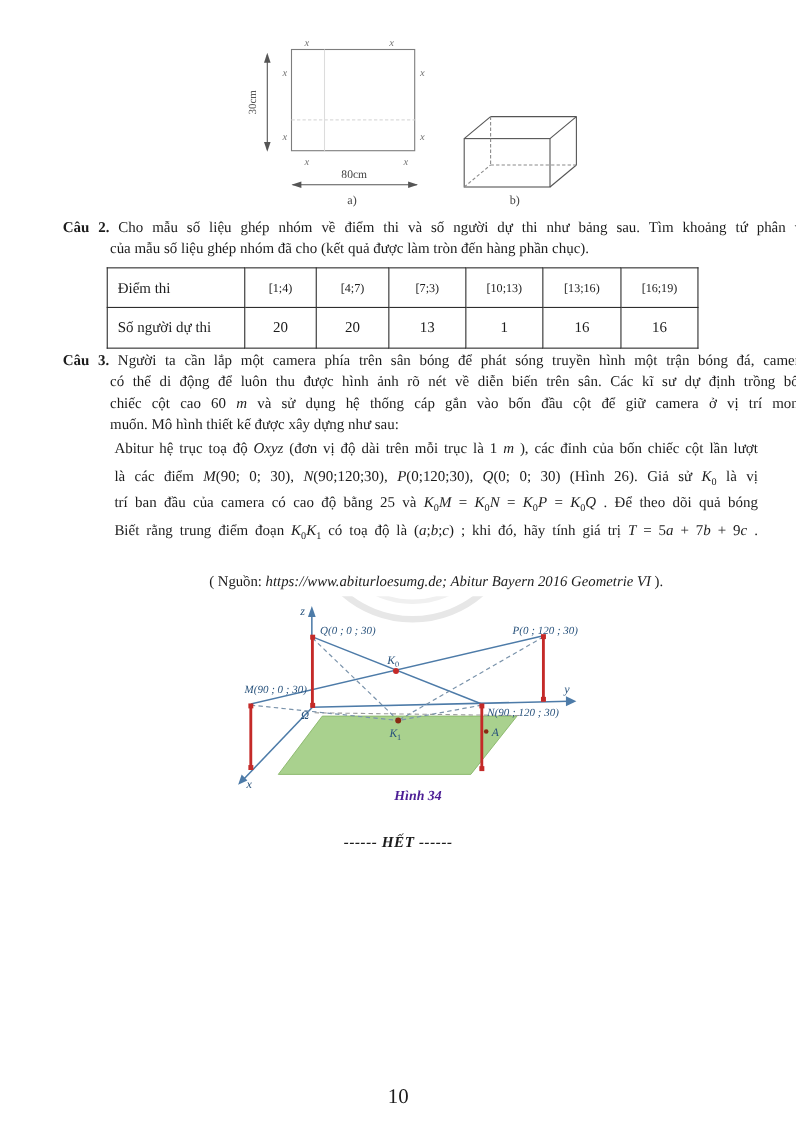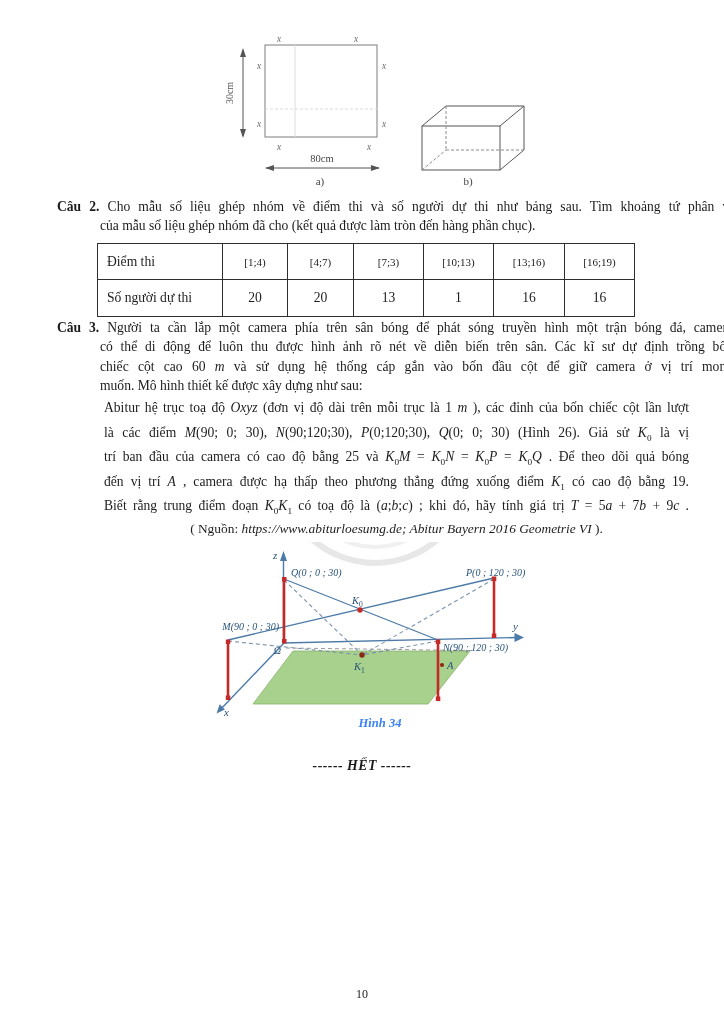--- a/index.html
+++ b/index.html
@@ -17,21 +17,21 @@
   .qblock { padding-left:43px; }
   .qblock .first { margin-left:-43px; }
   table.score { border-collapse:collapse; table-layout:fixed; }
   table.score td { border:1.2px solid #2e2e2e; vertical-align:middle; overflow:hidden; }
   td.rowhead { text-align:left; padding-left:9px; font-size:13.6px; }
   td.ival { text-align:center; font-size:11px; }
   td.cnt  { text-align:center; font-size:13.6px; }
   .src { font-size:13.4px; }
   .caption { font-size:12.6px; font-weight:bold; font-style:italic; }
   .het { font-size:13.8px; font-weight:bold; font-style:italic; letter-spacing:.5px; }
-  .pn { font-size:12px; }
+  .pn { font-size:19px; }
   svg text { font-family:"Liberation Serif","DejaVu Serif",serif; }
 </style>
 </head>
 <body>
 
 <div class="page">
 
   <svg class="abs" style="left:220px; top:28px;" width="330" height="165" viewBox="220 28 330 165">
 
     <g stroke="#7d7d7d" fill="none" stroke-width="1">
@@ -114,21 +114,20 @@
     <div class="tline jl first"><span class="bd">Câu 3.</span><span> Người ta cần lắp một camera phía trên sân bóng để phát sóng truyền hình một trận bóng đá, camera</span></div>
     <div class="tline jl"><span>có thể di động để luôn thu được hình ảnh rõ nét về diễn biến trên sân. Các kĩ sư dự định trồng bốn</span></div>
     <div class="tline jl"><span>chiếc cột cao 60 </span><span class="it">m</span><span> và sử dụng hệ thống cáp gắn vào bốn đầu cột để giữ camera ở vị trí mong</span></div>
     <div class="tline"><span>muốn. Mô hình thiết kế được xây dựng như sau:</span></div>
   </div>
 
   <div class="abs" style="left:104px; top:396px; width:585px;">
     <div class="pline jl"><span>Abitur hệ trục toạ độ </span><span class="it">Oxyz</span><span> (đơn vị độ dài trên mỗi trục là 1 </span><span class="it">m</span><span> ), các đỉnh của bốn chiếc cột lần lượt</span></div>
     <div class="pline jl"><span>là các điểm </span><span class="it">M</span><span>(90; 0; 30),  </span><span class="it">N</span><span>(90;120;30),  </span><span class="it">P</span><span>(0;120;30),  </span><span class="it">Q</span><span>(0; 0; 30)</span><span> (Hình 26). Giả sử  </span><span class="it">K</span><sub>0</sub><span>  là vị</span></div>
     <div class="pline jl"><span>trí ban đầu của camera có cao độ bằng 25 và  </span><span class="it">K</span><sub>0</sub><span class="it">M</span><span> = </span><span class="it">K</span><sub>0</sub><span class="it">N</span><span> = </span><span class="it">K</span><sub>0</sub><span class="it">P</span><span> = </span><span class="it">K</span><sub>0</sub><span class="it">Q</span><span> . Để theo dõi quả bóng</span></div>
-    <div class="pline jl"><span>đến vị trí </span><span class="it">A</span><span> , camera được hạ thấp theo phương thẳng đứng xuống điểm  </span><span class="it">K</span><sub>1</sub><span>  có cao độ bằng 19.</span></div>
     <div class="pline jl"><span>Biết rằng trung điểm đoạn  </span><span class="it">K</span><sub>0</sub><span class="it">K</span><sub>1</sub><span>  có toạ độ là (</span><span class="it">a</span><span>;</span><span class="it">b</span><span>;</span><span class="it">c</span><span>) ; khi đó, hãy tính giá trị  </span><span class="it">T</span><span> = 5</span><span class="it">a</span><span> + 7</span><span class="it">b</span><span> + 9</span><span class="it">c</span><span> .</span></div>
   </div>
 
   <div class="abs src" style="left:104px; top:521px; width:585px; text-align:center;"><span>( Nguồn: </span><span class="it">https://www.abiturloesumg.de; Abitur Bayern 2016 Geometrie VI</span><span> ).</span></div>
 
   <svg class="abs" style="left:140px; top:542px;" width="480" height="178" viewBox="140 542 480 178">
 
     <g fill="none">
       <circle cx="375" cy="468" r="95" stroke="#e7e7e7" stroke-width="6"></circle>
       <circle cx="375" cy="468" r="79" stroke="#f0f0f0" stroke-width="4"></circle>
@@ -189,19 +188,19 @@
       <text x="291" y="576">Q(0 ; 0 ; 30)</text>
       <text x="466" y="576">P(0 ; 120 ; 30)</text>
       <text x="279" y="630" text-anchor="end">M(90 ; 0 ; 30)</text>
       <text x="443" y="651">N(90 ; 120 ; 30)</text>
       <text x="352" y="604" font-size="10.5"><tspan>K</tspan><tspan dy="2.5" font-size="7.5" font-style="normal">0</tspan></text>
       <text x="354" y="670" font-size="10.5"><tspan>K</tspan><tspan dy="2.5" font-size="7.5" font-style="normal">1</tspan></text>
       <text x="447" y="669" font-size="10.5">A</text>
     </g>
   </svg>
 
-  <div class="abs caption" style="left: 140px; top: 716px; width: 480px; text-align: center; color: #3b82f6;">Hình 34</div>
+  <div class="abs caption" style="left: 140px; top: 716px; width: 480px; text-align: center; color: #4c1d95;">Hình 34</div>
 
   <div class="abs het" style="left:0; top:758px; width:724px; text-align:center;">------ HẾT ------</div>
 
   <div class="abs pn" style="left:0; top:987px; width:724px; text-align:center;">10</div>
 
 </div>
 
 </body></html>

